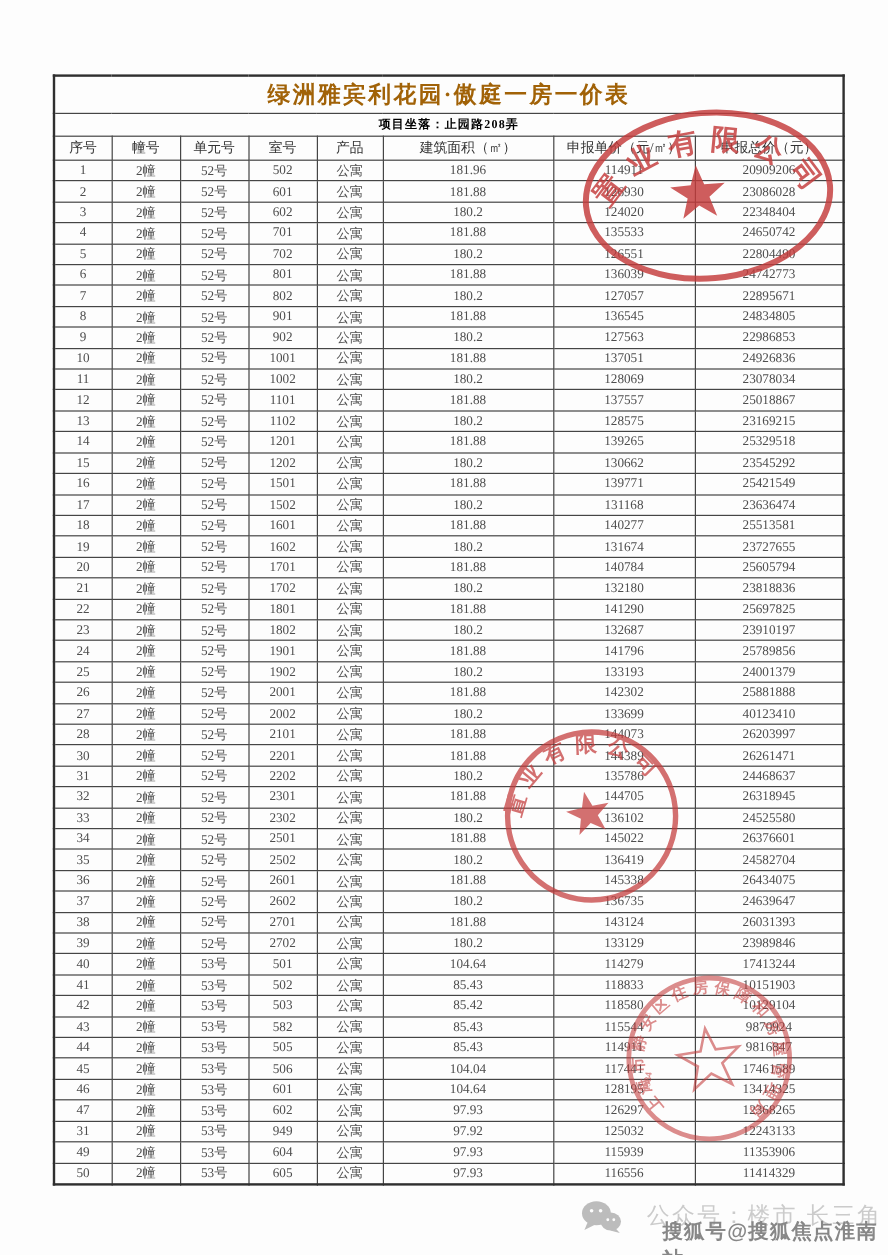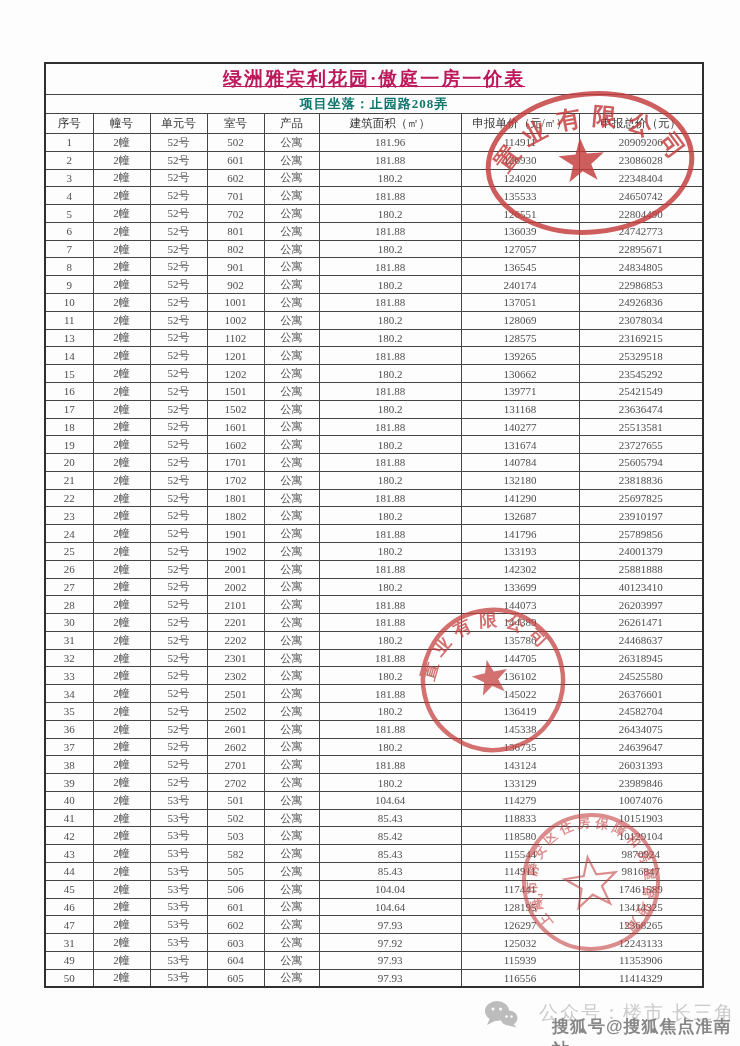--- a/index.html
+++ b/index.html
@@ -9,22 +9,22 @@
   }
   table.doc-table {
     position:absolute; left:44px; top:62px; width:658px; height:926px;
     border-collapse:collapse; table-layout:fixed; background:transparent;
   }
   table.doc-table { border:2px solid #2f2f2f; }
   table.doc-table th, table.doc-table td {
     border:1px solid #454545; padding:0; text-align:center; vertical-align:middle;
     white-space:nowrap; overflow:hidden;
   }
-  .title-cell { height:30px; font-size:19px; font-weight:bold; color:#be185d; letter-spacing:2px;text-decoration:underline; }
-  .subtitle-cell { height:18px; font-size:13px; font-weight:bold; color:#0f766e; letter-spacing:1px; }
+  .title-cell { height:30px; font-size:19px; font-weight:bold; color:#a16207; letter-spacing:2px; }
+  .subtitle-cell { height:18px; font-size:10px; font-weight:bold; color:#000000; letter-spacing:1px; }
   .header-row th { height:19px; font-size:11.5px; font-weight:normal; color:#333; }
   tbody tr { height:17px; }
   tbody td { font-size:11px; color:#4e4e4e; }
   .stamp { position:absolute; pointer-events:none; }
   .stamp--top { left:482px; top:89px; opacity:0.82; }
   .stamp--mid { left:417px; top:604px; opacity:0.72; }
   .stamp--filing { left:519px; top:810px; opacity:0.58; }
   .stamp text { font-family:"Liberation Serif","DejaVu Serif",serif; font-weight:bold; }
   .footer-wechat {
     position:absolute; left:484px; top:1000px; display:flex; gap:21px;
@@ -161,21 +161,21 @@
           <td>24834805</td>
         </tr>
 
         <tr>
           <td>9</td>
           <td>2幢</td>
           <td>52号</td>
           <td>902</td>
           <td>公寓</td>
           <td>180.2</td>
-          <td>240174</td>
+          <td>127563</td>
           <td>22986853</td>
         </tr>
 
         <tr>
           <td>10</td>
           <td>2幢</td>
           <td>52号</td>
           <td>1001</td>
           <td>公寓</td>
           <td>181.88</td>
@@ -187,20 +187,30 @@
           <td>11</td>
           <td>2幢</td>
           <td>52号</td>
           <td>1002</td>
           <td>公寓</td>
           <td>180.2</td>
           <td>128069</td>
           <td>23078034</td>
         </tr>
 
+        <tr>
+          <td>12</td>
+          <td>2幢</td>
+          <td>52号</td>
+          <td>1101</td>
+          <td>公寓</td>
+          <td>181.88</td>
+          <td>137557</td>
+          <td>25018867</td>
+        </tr>
 
         <tr>
           <td>13</td>
           <td>2幢</td>
           <td>52号</td>
           <td>1102</td>
           <td>公寓</td>
           <td>180.2</td>
           <td>128575</td>
           <td>23169215</td>
@@ -483,21 +493,21 @@
         </tr>
 
         <tr>
           <td>40</td>
           <td>2幢</td>
           <td>53号</td>
           <td>501</td>
           <td>公寓</td>
           <td>104.64</td>
           <td>114279</td>
-          <td>10074076</td>
+          <td>17413244</td>
         </tr>
 
         <tr>
           <td>41</td>
           <td>2幢</td>
           <td>53号</td>
           <td>502</td>
           <td>公寓</td>
           <td>85.43</td>
           <td>118833</td>
@@ -567,21 +577,21 @@
           <td>公寓</td>
           <td>97.93</td>
           <td>126297</td>
           <td>12368265</td>
         </tr>
 
         <tr>
           <td>31</td>
           <td>2幢</td>
           <td>53号</td>
-          <td>603</td>
+          <td>949</td>
           <td>公寓</td>
           <td>97.92</td>
           <td>125032</td>
           <td>12243133</td>
         </tr>
 
         <tr>
           <td>49</td>
           <td>2幢</td>
           <td>53号</td>

